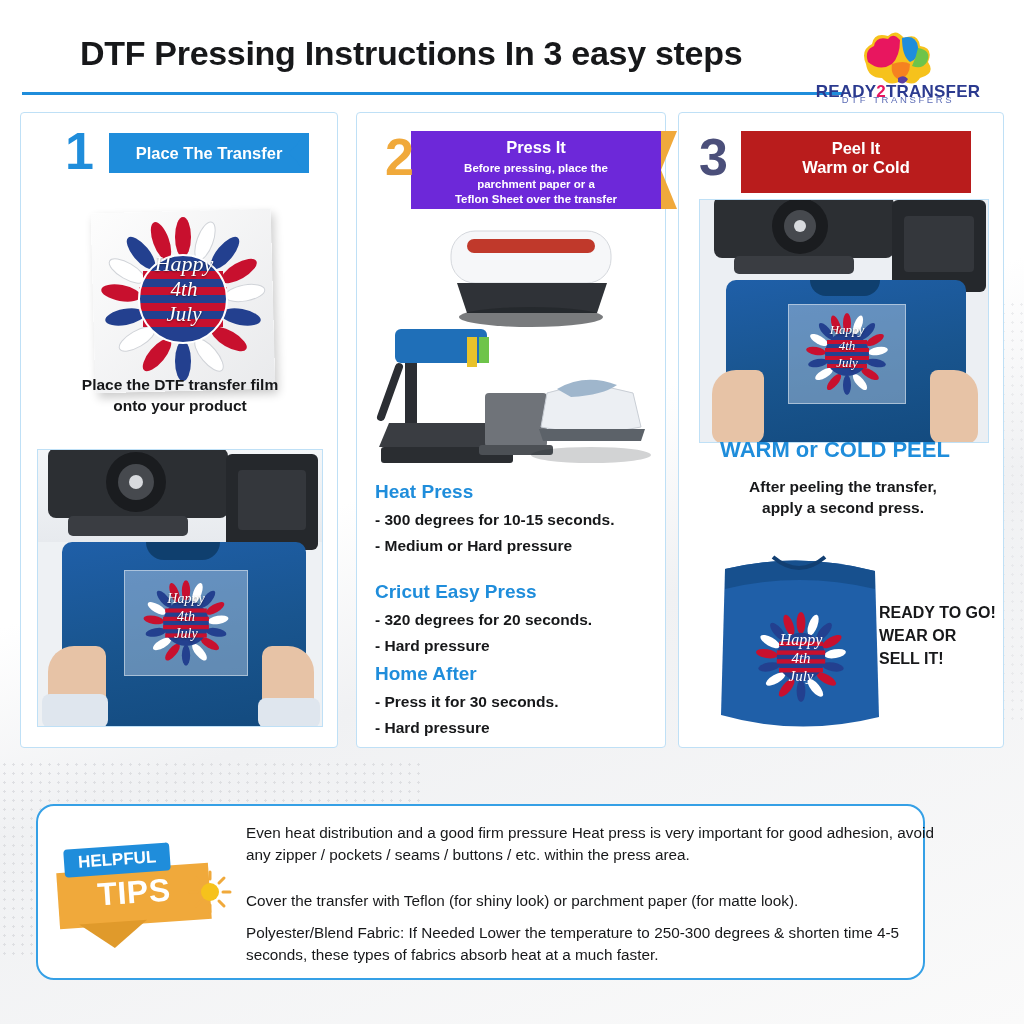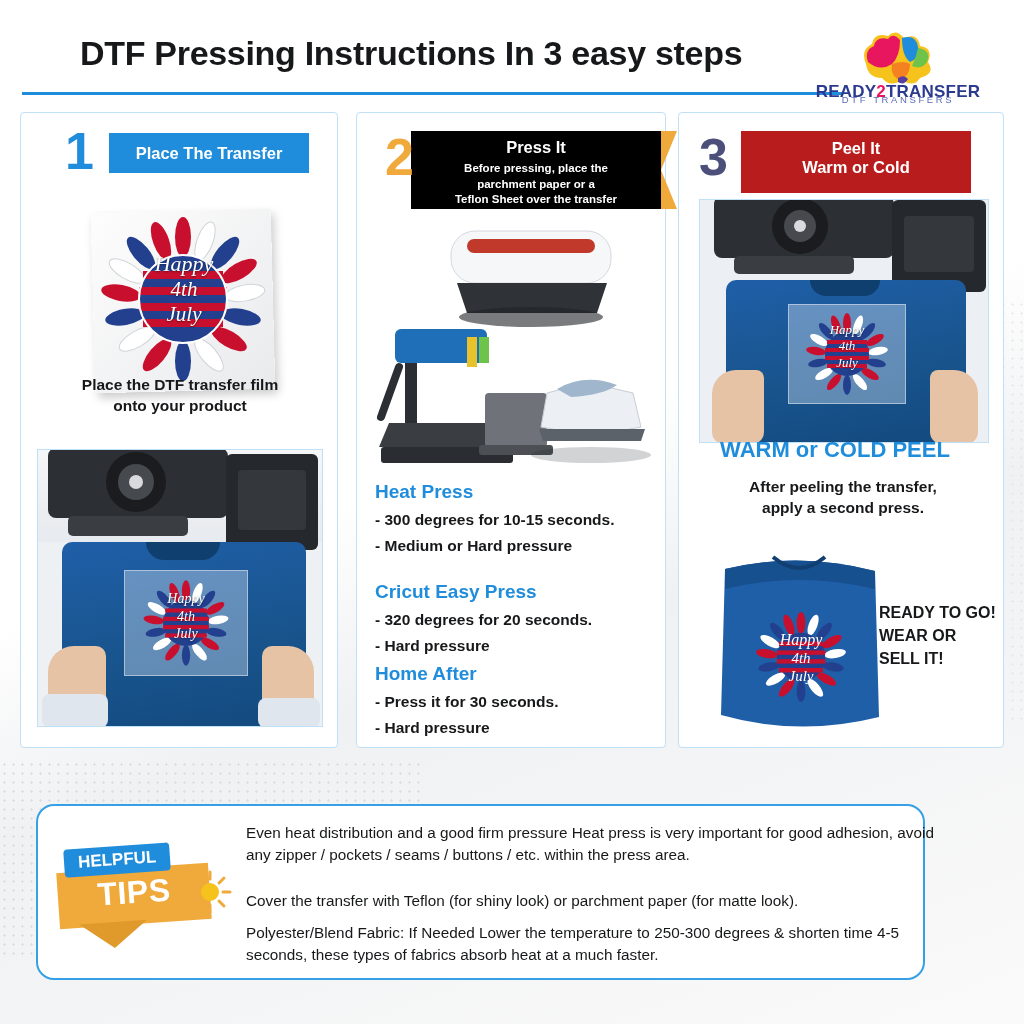--- a/index.html
+++ b/index.html
@@ -69,21 +69,21 @@
   #panel3 { left: 678px; top: 112px; width: 326px; height: 636px; }
 
   
   .stepnum {
     position: absolute; font-size: 52px; font-weight: bold; line-height: 1;
   }
   .banner {
     position: absolute; color: #fff; font-weight: bold; text-align: center;
   }
   .banner-blue { background: #1f8ddb; margin-left: 20px; }
-  .banner-orange { background: #000000; }
+  .banner-orange { background: #6d28d9; }
   .banner-navy { background: #b91c1c; }
   .ribbon-tail {
     position: absolute; width: 0; height: 0;
   }
 
   .caption {
     position: absolute; text-align: center; font-weight: bold;
     color: #17181a; line-height: 1.35;
   }
 

